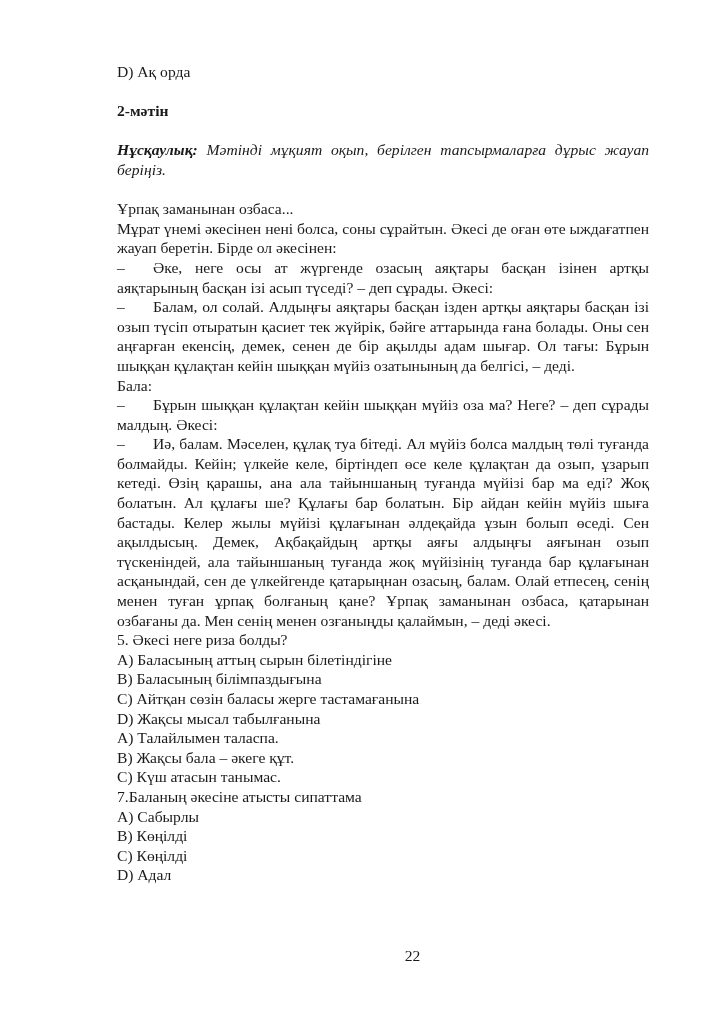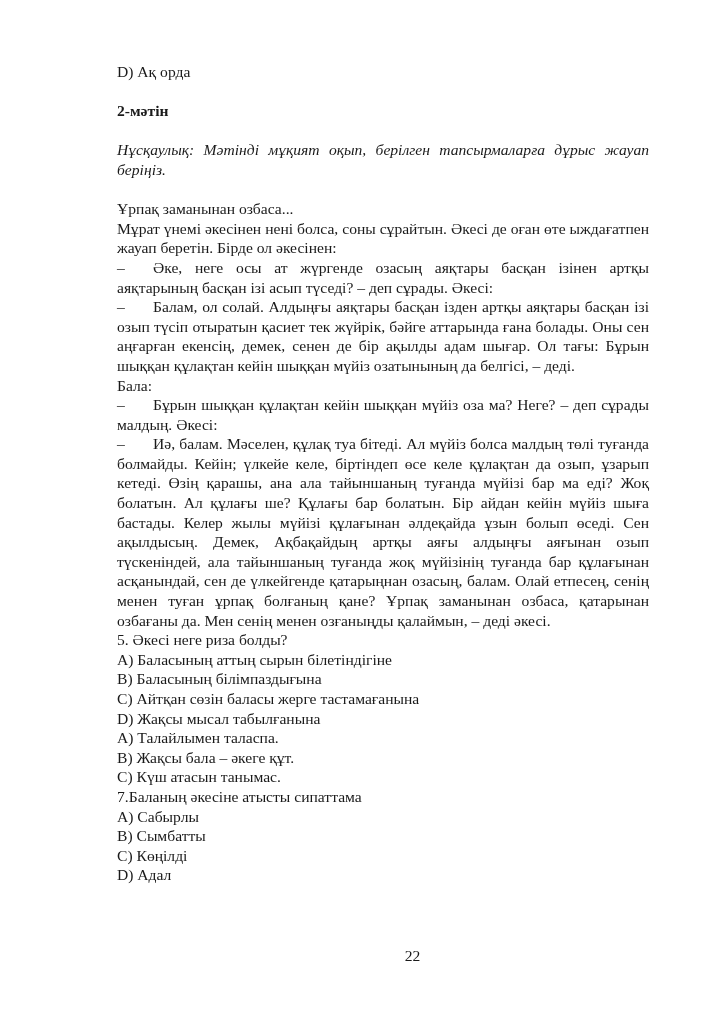--- a/index.html
+++ b/index.html
@@ -10,21 +10,21 @@
     }
     .page {
       position: absolute; left: 117px; top: 62px; width: 532px;
       font-size: 15.6px; line-height: 19.6px;
     }
     .line { display: block; }
     .just { text-align: justify; text-align-last: justify; }
     .gap { height: 19.6px; }
     .heading { font-weight: bold; }
     .instr { font-style: italic; }
-    .instr b { font-weight: normal; }
+    .instr b { font-weight: bold; }
     .dash-line { display: flex; }
     .dash { width: 36px; flex: none; }
     .dash-text { flex: 1; }
     .pagenum {
       position: absolute; top: 947px; left: 0; width: 724px;
       text-align: center; font-size: 15.6px;
       padding-left: 101px; box-sizing: border-box;
     }
   </style>
 </head>
@@ -87,19 +87,19 @@
     <span class="line">D) Жақсы мысал табылғанына</span>
   </div>
   <div>
     <span class="line">A) Талайлымен таласпа.</span>
     <span class="line">B) Жақсы бала – әкеге құт.</span>
     <span class="line">C) Күш атасын танымас.</span>
   </div>
   <div>
     <span class="line">7.Баланың әкесіне атысты сипаттама</span>
     <span class="line">A) Сабырлы</span>
-    <span class="line">B) Сымбатты</span>
+    <span class="line">B) Көңілді</span>
     <span class="line">C) Көңілді</span>
     <span class="line">D) Адал</span>
   </div>
 </div>
 
 <div class="pagenum">22</div>
 
 </body></html>

